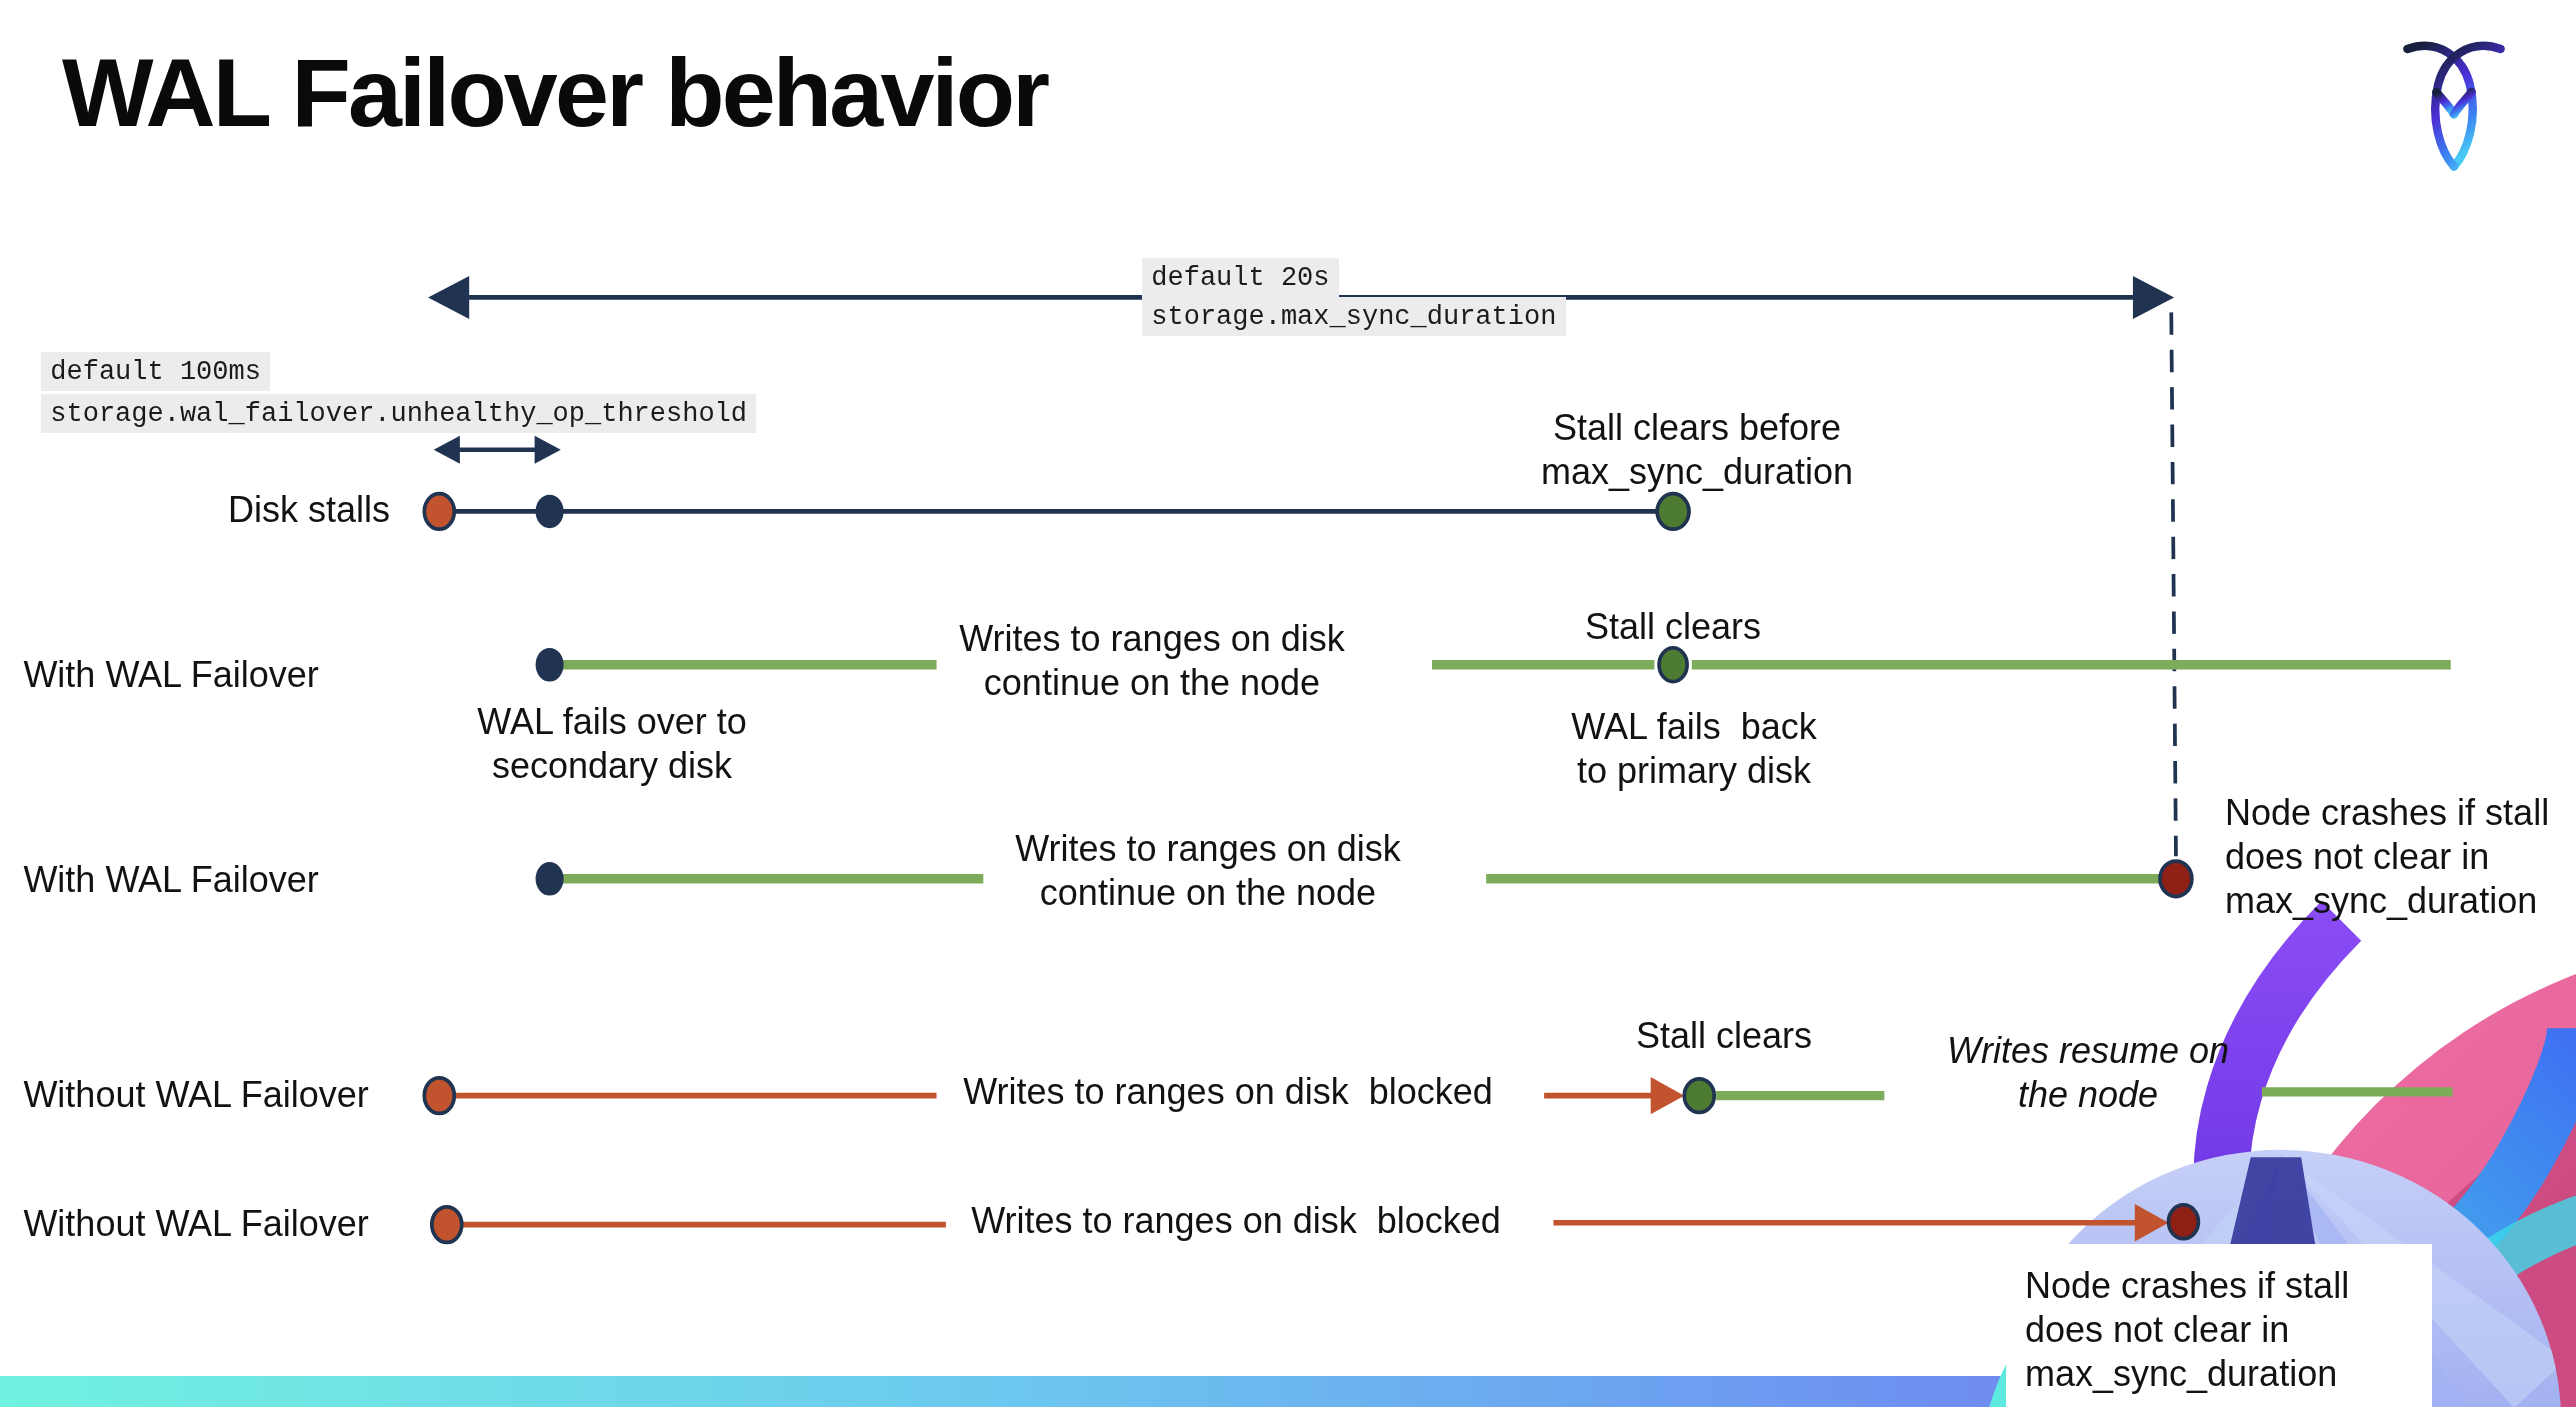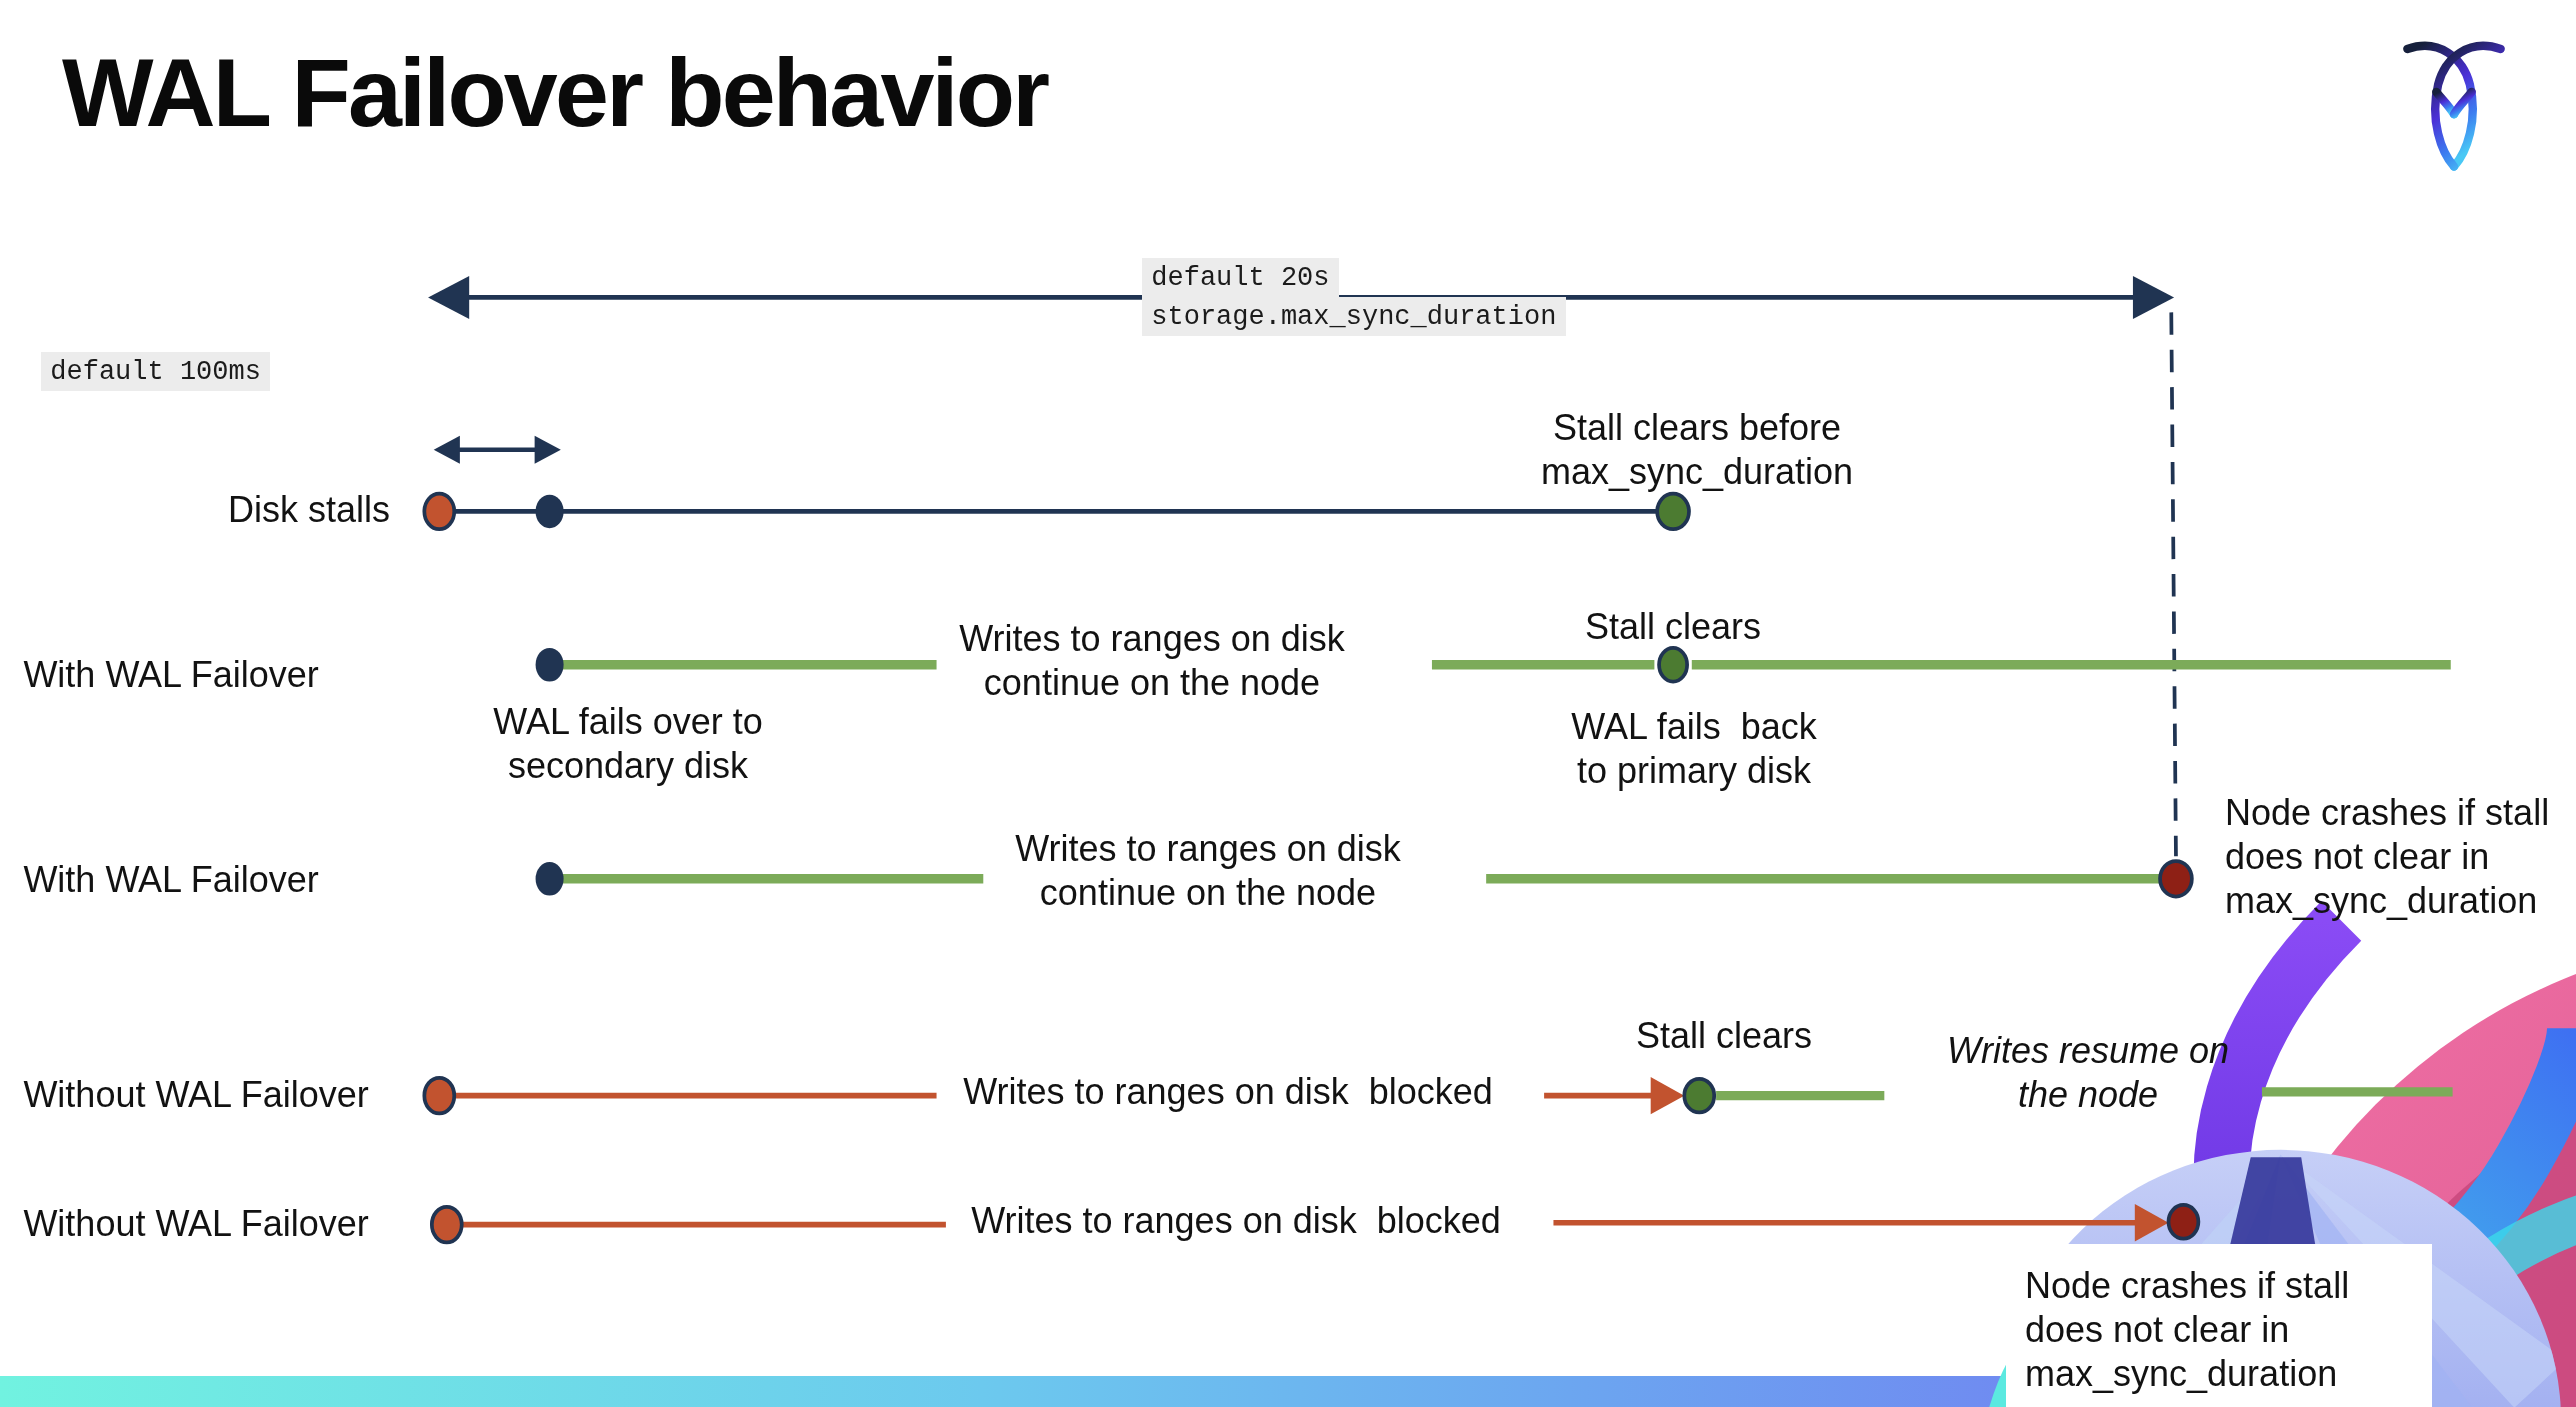--- a/index.html
+++ b/index.html
@@ -152,30 +152,31 @@
       <path d="M110,16 C76,4 50,26 43,54 C34,92 46,126 60,142"></path>
       <path d="M60,138 L60,86"></path>
       <path d="M60,86 C54,76 47,70 41,62"></path>
       <path d="M60,86 C66,76 73,70 79,62"></path>
     </g>
   </svg>
 
   <div class="mono tl" style="left:1142px;top:258px;text-align:right;">default 20s</div>
   <div class="mono tl" style="left:1142px;top:297px;">storage.max_sync_duration</div>
   <div class="mono tl" style="left:41px;top:352px;">default 100ms</div>
+  <div class="mono tl" style="left:41px;top:394px;">storage.wal_failover.unhealthy_op_threshold</div>
 
   <div class="lbl l" style="left:228px;top:510px;">Disk stalls</div>
   <div class="lbl l" style="left:23.4px;top:675px;">With WAL Failover</div>
   <div class="lbl l" style="left:23.4px;top:880px;">With WAL Failover</div>
   <div class="lbl l" style="left:23.4px;top:1095px;">Without WAL Failover</div>
   <div class="lbl l" style="left:23.4px;top:1224px;">Without WAL Failover</div>
 
   <div class="lbl c" style="left:1697px;top:450px;">Stall clears before
 max_sync_duration</div>
-  <div class="lbl c" style="left:628px;top:744px;">WAL fails over to
+  <div class="lbl c" style="left:612px;top:744px;">WAL fails over to
 secondary disk</div>
   <div class="lbl c" style="left:1152px;top:661px;">Writes to ranges on disk
 continue on the node</div>
   <div class="lbl c" style="left:1673px;top:627px;">Stall clears</div>
   <div class="lbl c" style="left:1694px;top:749px;">WAL fails  back
 to primary disk</div>
   <div class="lbl c" style="left:1208px;top:871px;">Writes to ranges on disk
 continue on the node</div>
   <div class="lbl tl" style="left:2225px;top:791px;">Node crashes if stall
 does not clear in

